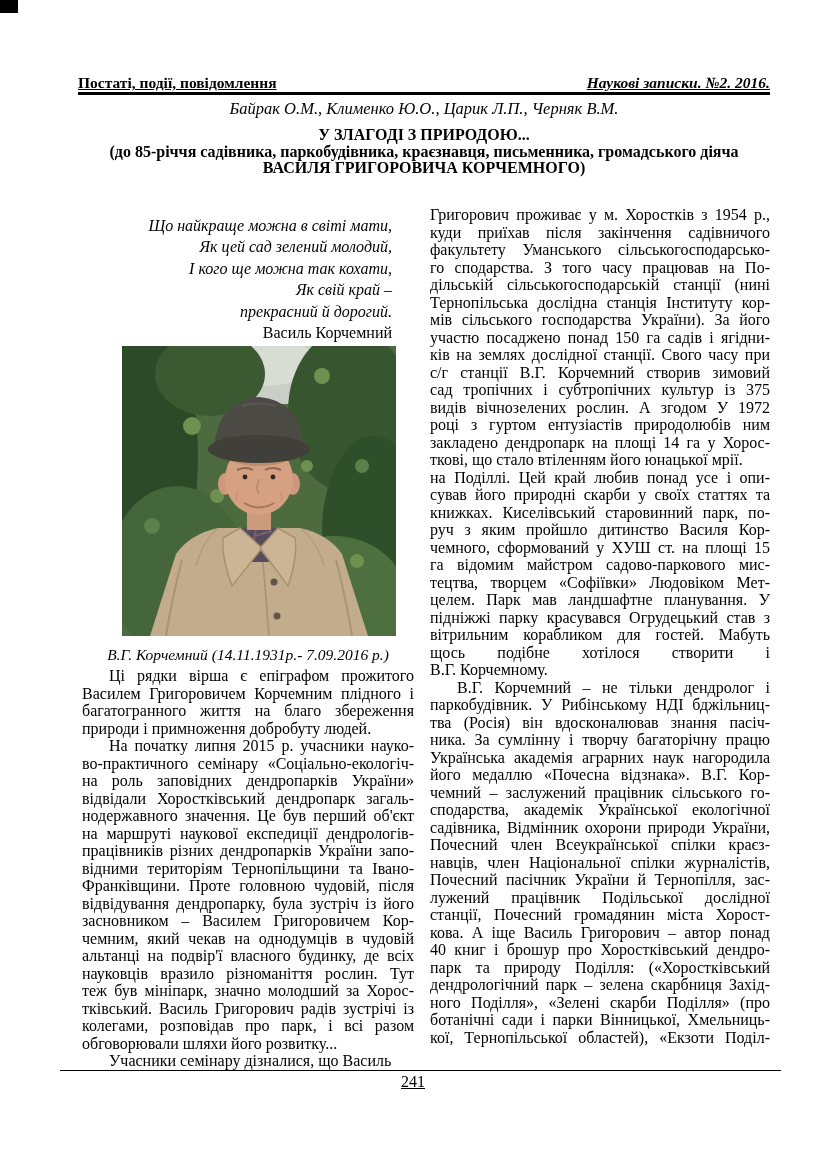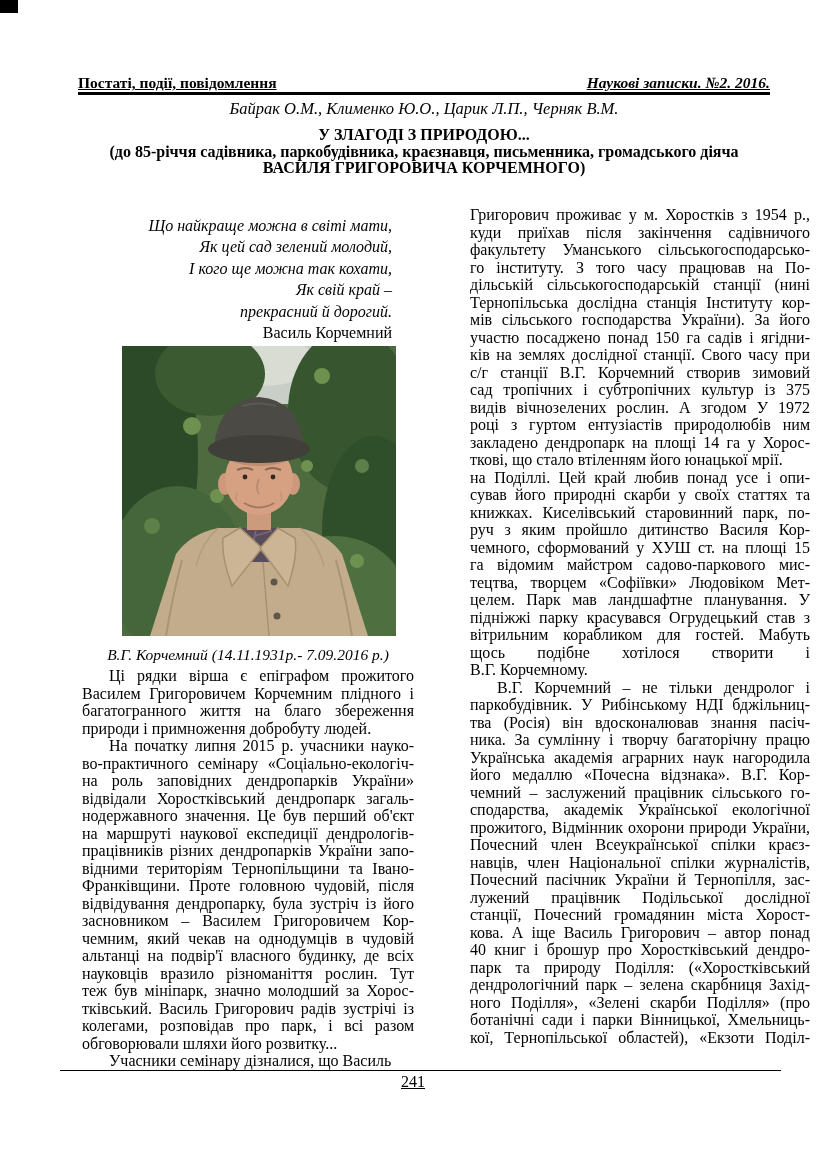--- a/index.html
+++ b/index.html
@@ -24,21 +24,21 @@
     text-align:center; font-style:italic; font-size:16.5px; line-height:19px;
   }
 
   .title-block {
     position:absolute; left:67px; top:127px; width:714px;
     text-align:center; font-weight:bold; font-size:16px; line-height:16.5px;
   }
 
   .col { position:absolute; }
   .col-left  { left:82px;  top:215px; width:332px; }
-  .col-right { left:430px; top:206px; width:340px;margin-left:40px; }
+  .col-right { left:430px; top:206px; width:340px; }
 
   .epigraph .ln, .epigraph-attr {
     font-size:16px; line-height:21.4px; text-align:right; padding-right:22px;
   }
   .epigraph .ln { font-style:italic; text-align-last:auto; text-indent:0; }
   .epigraph-attr { font-style:normal; }
 
   .photo-wrap { margin:3px 0 0 40px; width:274px; height:290px; }
   .photo-wrap svg { display:block; }
 
@@ -177,21 +177,21 @@
         <div class="ln end">обговорювали шляхи його розвитку...</div>
         <div class="ln first end">Учасники семінару дізналися, що Василь</div>
       </div>
   </div>
 
   <div class="col col-right">
     <div class="body-text">
         <div class="ln">Григорович проживає у м. Хоростків з 1954 р.,</div>
         <div class="ln">куди приїхав після закінчення садівничого</div>
         <div class="ln">факультету Уманського сільськогосподарсько-</div>
-        <div class="ln">го інституту. З того часу працював на По-</div>
+        <div class="ln">го сподарства. З того часу працював на По-</div>
         <div class="ln">дільській сільськогосподарській станції (нині</div>
         <div class="ln">Тернопільська дослідна станція Інституту кор-</div>
         <div class="ln">мів сільського господарства України). За його</div>
         <div class="ln">участю посаджено понад 150 га садів і ягідни-</div>
         <div class="ln">ків на землях дослідної станції. Свого часу при</div>
         <div class="ln">с/г станції В.Г. Корчемний створив зимовий</div>
         <div class="ln">сад тропічних і субтропічних культур із 375</div>
         <div class="ln">видів вічнозелених рослин. А згодом У 1972</div>
         <div class="ln">році з гуртом ентузіастів природолюбів ним</div>
         <div class="ln">закладено дендропарк на площі 14 га у Хорос-</div>
@@ -209,21 +209,21 @@
         <div class="ln">щось подібне хотілося створити і</div>
         <div class="ln end">В.Г. Корчемному.</div>
         <div class="ln first">В.Г. Корчемний – не тільки дендролог і</div>
         <div class="ln">паркобудівник. У Рибінському НДІ бджільниц-</div>
         <div class="ln">тва (Росія) він вдосконалював знання пасіч-</div>
         <div class="ln">ника. За сумлінну і творчу багаторічну працю</div>
         <div class="ln">Українська академія аграрних наук нагородила</div>
         <div class="ln">його медаллю «Почесна відзнака». В.Г. Кор-</div>
         <div class="ln">чемний – заслужений працівник сільського го-</div>
         <div class="ln">сподарства, академік Української екологічної</div>
-        <div class="ln">прожитого, Відмінник охорони природи України,</div>
+        <div class="ln">садівника, Відмінник охорони природи України,</div>
         <div class="ln">Почесний член Всеукраїнської спілки краєз-</div>
         <div class="ln">навців, член Національної спілки журналістів,</div>
         <div class="ln">Почесний пасічник України й Тернопілля, зас-</div>
         <div class="ln">лужений працівник Подільської дослідної</div>
         <div class="ln">станції, Почесний громадянин міста Хорост-</div>
         <div class="ln">кова. А іще Василь Григорович – автор понад</div>
         <div class="ln">40 книг і брошур про Хоростківський дендро-</div>
         <div class="ln">парк та природу Поділля: («Хоростківський</div>
         <div class="ln">дендрологічний парк – зелена скарбниця Захід-</div>
         <div class="ln">ного Поділля», «Зелені скарби Поділля» (про</div>

